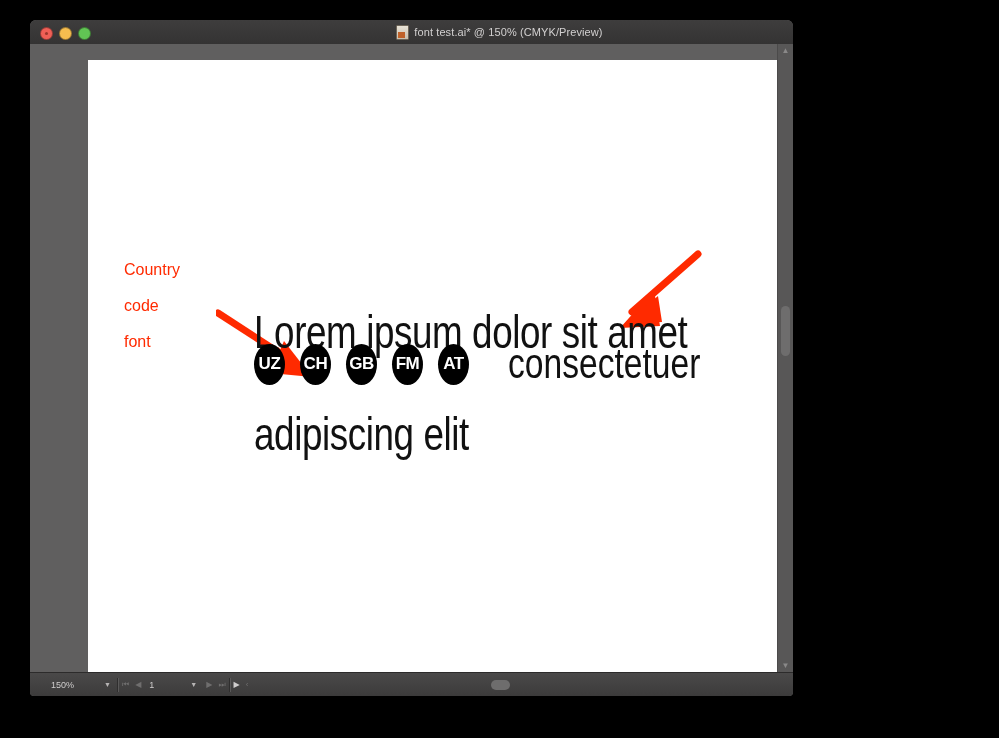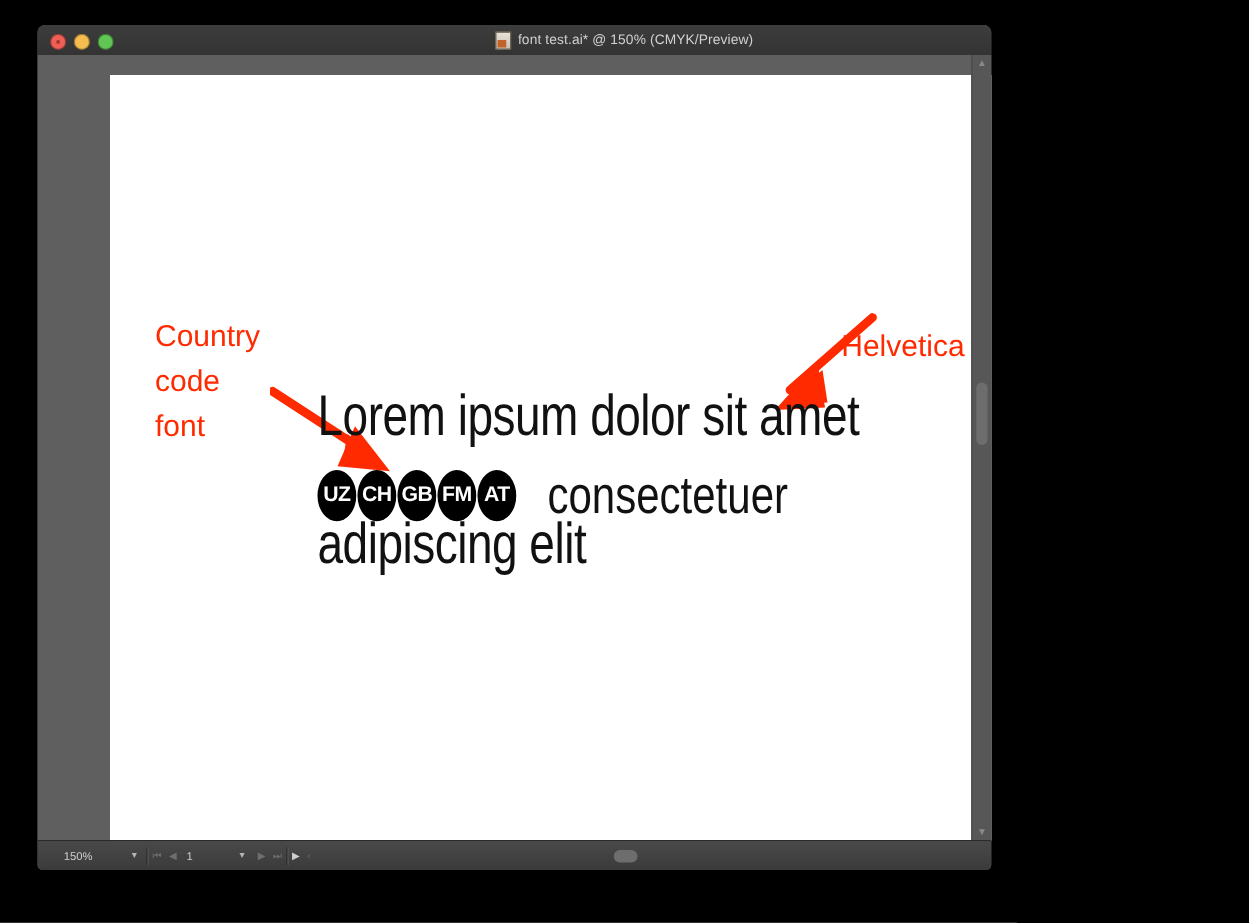--- a/index.html
+++ b/index.html
@@ -111,21 +111,21 @@
     top: 16px;
     width: 850px;
     height: 613px;
     background: #ffffff;
   }
 
   
   .annot {
     position: absolute;
     color: #ff2a00;
-    font-size: 24px;
+    font-size: 16px;
     line-height: 36px;
     white-space: pre-line;
     font-family: "Liberation Sans", sans-serif;
   }
   #annot-left  { left: 36px;  top: 192px; }
   #annot-right { left: 585px; top: 200px; }
 
   .arrow-svg { position: absolute; }
   #arrow-left-wrap  { left: 128px; top: 247px; }
   #arrow-right-wrap { left: 510px; top: 190px; }
@@ -144,22 +144,21 @@
     white-space: nowrap;
     font-family: "Liberation Sans", sans-serif;
   }
   #art-line2 {
     position: absolute;
     left: 166px;
     top: 273px;
     height: 62px;
     display: flex;
     align-items: center;
-    gap: 1px;
-    margin-top: 32px;
+    gap: 15px;
   }
   .cc-badge {
     width: 31px;
     height: 41px;
     border-radius: 50%;
     background: #000000;
     color: #ffffff;
     display: flex;
     align-items: center;
     justify-content: center;
@@ -329,21 +328,20 @@
         <div class="annot" id="annot-left">Country
 code
 font</div>
 
         <svg class="arrow-svg" id="arrow-left-wrap" width="130" height="80" viewBox="0 0 130 80">
           <path d="M2 6 L82 58" stroke="#ff2a00" stroke-width="7" stroke-linecap="round" fill="none"></path>
           <path d="M68 34 L96 70 L54 66 Z" fill="#ff2a00"></path>
           <path d="M62 40 L92 68 L58 62 Z" fill="#ff2a00"></path>
         </svg>
 
-        <div class="annot" id="annot-right">Helvetica</div>
 
         <svg class="arrow-svg" id="arrow-right-wrap" width="110" height="90" viewBox="0 0 110 90">
           <path d="M100 4 L34 62" stroke="#ff2a00" stroke-width="7" stroke-linecap="round" fill="none"></path>
           <path d="M56 40 L22 78 L62 76 Z" fill="#ff2a00"></path>
           <path d="M60 46 L26 74 L64 72 Z" fill="#ff2a00"></path>
         </svg>
 
         <div id="art-line1">Lorem ipsum dolor sit amet</div>
 
         <div id="art-line2">

